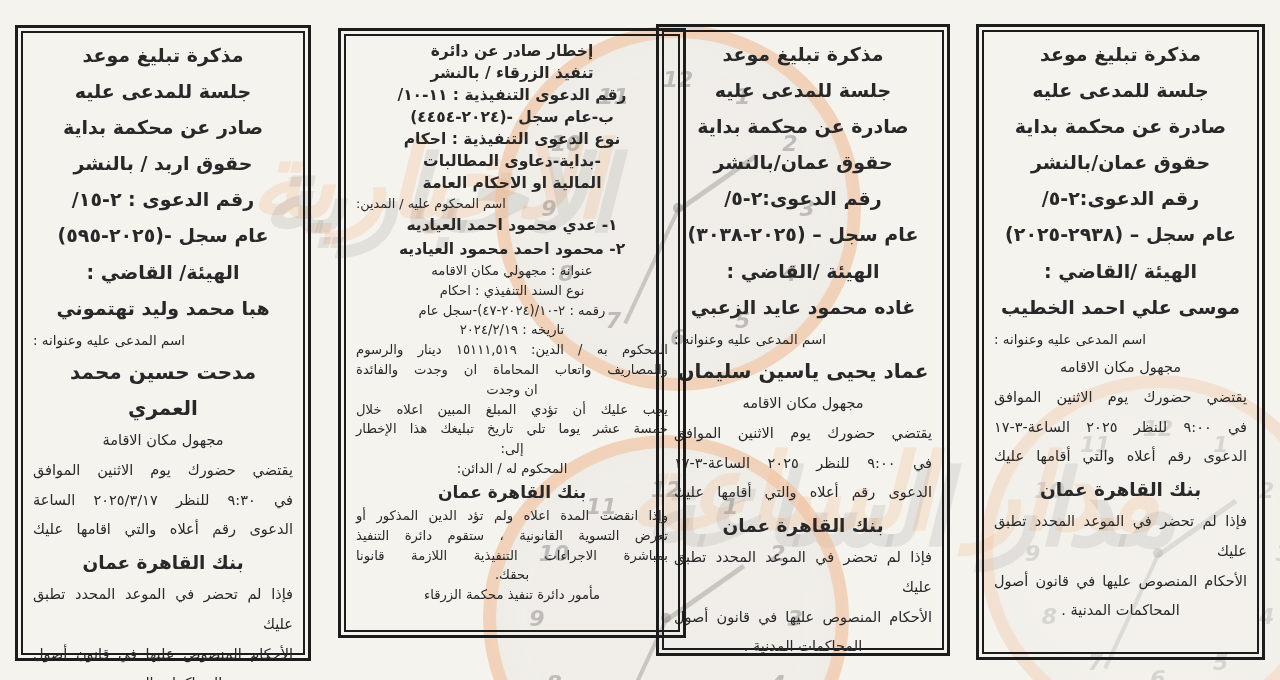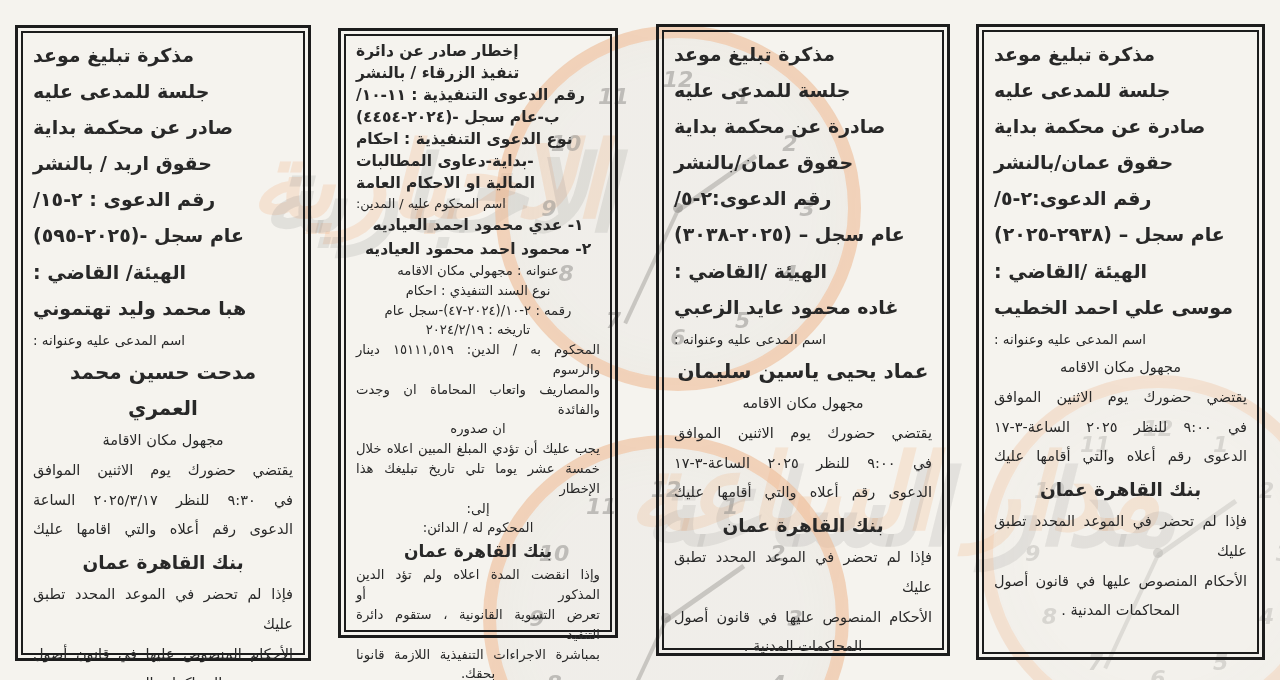--- a/index.html
+++ b/index.html
@@ -15,36 +15,36 @@
   .clock .hand{position:absolute;left:50%;top:50%;background:rgba(140,137,133,.40);transform-origin:0 50%;}
   .clock .hand.h1{width:95px;height:5px;transform:rotate(-35deg);}
   .clock .hand.h2{width:125px;height:4px;transform:rotate(115deg);}
   .clock .pin{position:absolute;left:50%;top:50%;width:10px;height:10px;margin:-5px 0 0 -5px;
               border-radius:50%;background:rgba(140,137,133,.5);}
   
   .notice{position:absolute;z-index:1;border:3px solid #1c1c1c;padding:3px;background:transparent;}
   .frame{border:2px solid #1c1c1c;height:100%;box-sizing:border-box;padding:4px 10px 2px 10px;}
   .line{color:#282828;}
   
-  .line.h{font-size:19px;font-weight:700;line-height:1.9;text-align:left;}
+  .line.h{font-size:19px;font-weight:700;line-height:1.9;text-align:center;}
   .line.n{font-size:20px;font-weight:700;line-height:1.8;text-align:center;}
   .line.b{font-size:18.5px;font-weight:700;line-height:1.9;text-align:center;}
   .line.s{font-size:13.5px;line-height:2.1;text-align:left;}
   .line.p{font-size:14.5px;line-height:2.05;text-align:center;}
   .line.j{text-align:justify;text-align-last:justify;}
   
   .compact .line.h{font-size:15.5px;line-height:1.42;}
   .compact .line.n{font-size:15.5px;line-height:1.5;}
   .compact .line.b{font-size:17px;line-height:1.6;}
   .compact .line.s{font-size:12.8px;line-height:1.6;}
   .compact .line.p{font-size:13.2px;line-height:1.5;}
   
   .pos-right   {left:976px;top:24px;width:289px;height:636px;}
   .pos-midright{left:656px;top:24px;width:294px;height:632px;}
-  .pos-midleft {left:338px;top:28px;width:280px;height:610px;}
+  .pos-midleft {left:338px;top:28px;width:348px;height:610px;}
   .pos-left    {left:15px; top:25px;width:296px;height:636px;}
   .notice, .frame{box-sizing:border-box;}
 </style>
 </head>
 <body>
 
 <div class="canvas">
 
   <div class="wm wm-text" style="left:250px;top:120px;font-size:105px;color:rgba(242,178,130,.26);">الاخبارية</div>
   <div class="wm wm-text" style="left:262px;top:134px;font-size:105px;color:rgba(122,122,122,.16);">الاخبارية</div>
@@ -156,21 +156,21 @@
         <div class="line h" dir="rtl">المالية او الاحكام العامة</div>
         <div class="line s" dir="rtl">اسم المحكوم عليه / المدين:</div>
         <div class="line n" dir="rtl">١- عدي محمود احمد العياديه</div>
         <div class="line n" dir="rtl">٢- محمود احمد محمود العياديه</div>
         <div class="line p" dir="rtl">عنوانه : مجهولي مكان الاقامه</div>
         <div class="line p" dir="rtl">نوع السند التنفيذي : احكام</div>
         <div class="line p" dir="rtl">رقمه : ‎١٠‎-‎٢/(‎٤٧‎-‎٢٠٢٤)‎-سجل عام</div>
         <div class="line p" dir="rtl">تاريخه : ٢٠٢٤/٢/١٩</div>
         <div class="line p j" dir="rtl">المحكوم به / الدين: ‎١٥١١١,٥١٩‎ دينار والرسوم</div>
         <div class="line p j" dir="rtl">والمصاريف واتعاب المحاماة ان وجدت والفائدة</div>
-        <div class="line p" dir="rtl">ان صدوره</div>
+        <div class="line p" dir="rtl">ان وجدت</div>
         <div class="line p j" dir="rtl">يجب عليك أن تؤدي المبلغ المبين اعلاه خلال</div>
         <div class="line p j" dir="rtl">خمسة عشر يوما تلي تاريخ تبليغك هذا الإخطار</div>
         <div class="line p" dir="rtl">إلى:</div>
         <div class="line p" dir="rtl">المحكوم له / الدائن:</div>
         <div class="line b" dir="rtl">بنك القاهرة عمان</div>
         <div class="line p j" dir="rtl">وإذا انقضت المدة اعلاه ولم تؤد الدين المذكور أو</div>
         <div class="line p j" dir="rtl">تعرض التسوية القانونية ، ستقوم دائرة التنفيذ</div>
         <div class="line p j" dir="rtl">بمباشرة الاجراءات التنفيذية اللازمة قانونا</div>
         <div class="line p" dir="rtl">بحقك.</div>
         <div class="line p" dir="rtl">مأمور دائرة تنفيذ محكمة الزرقاء</div>

